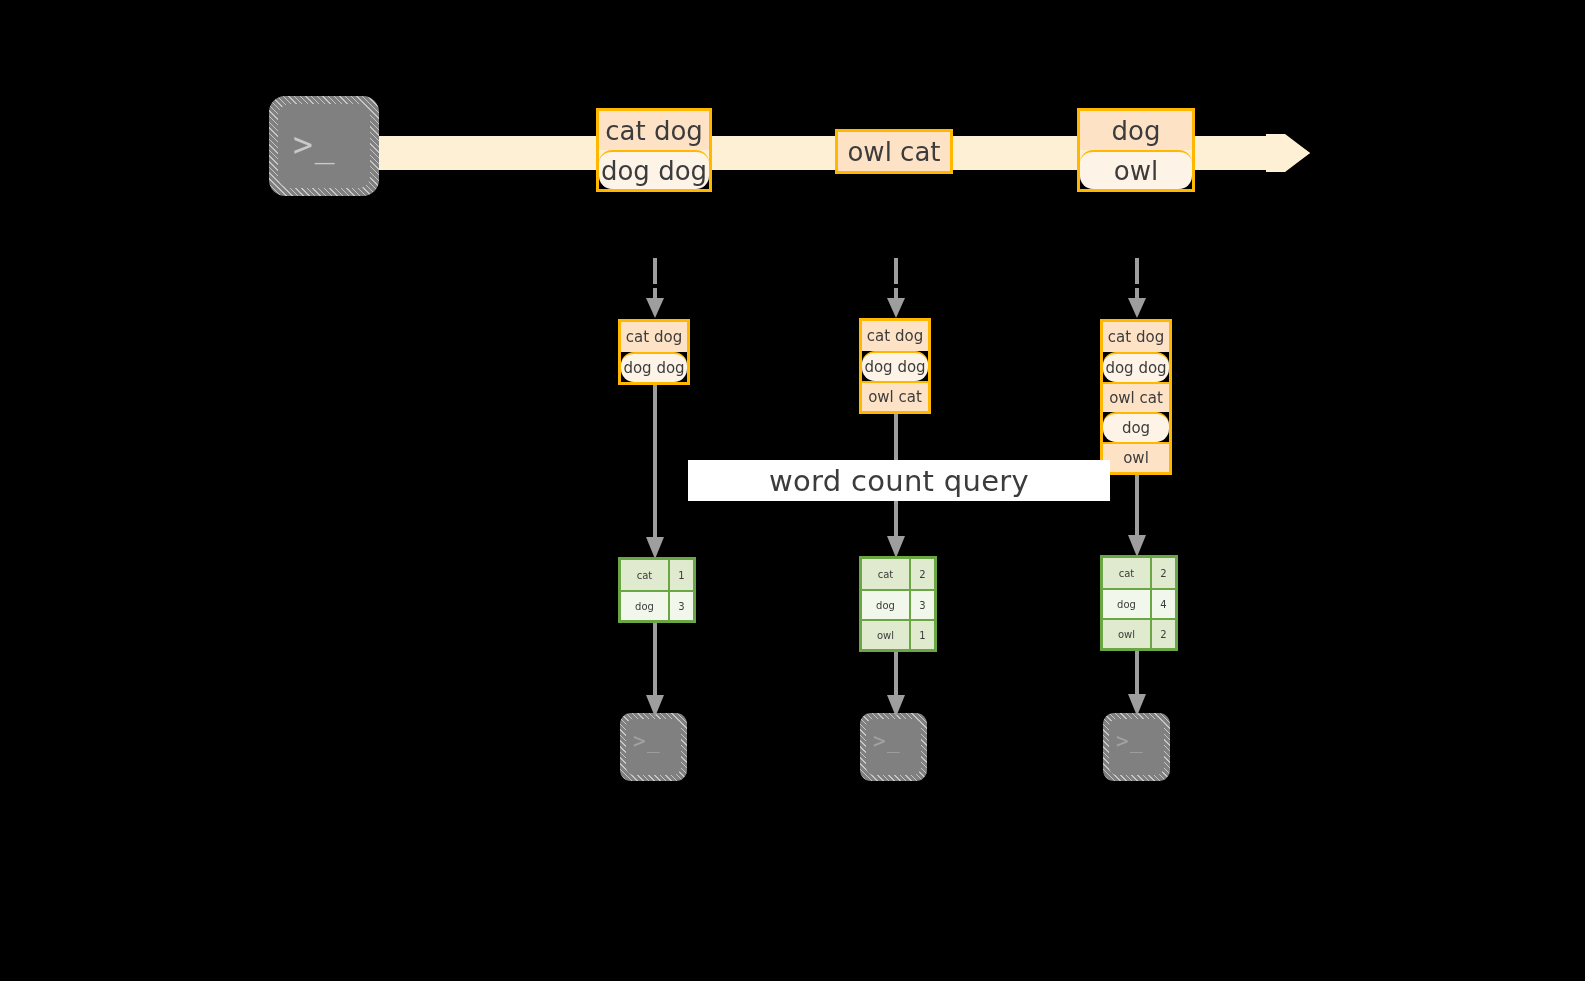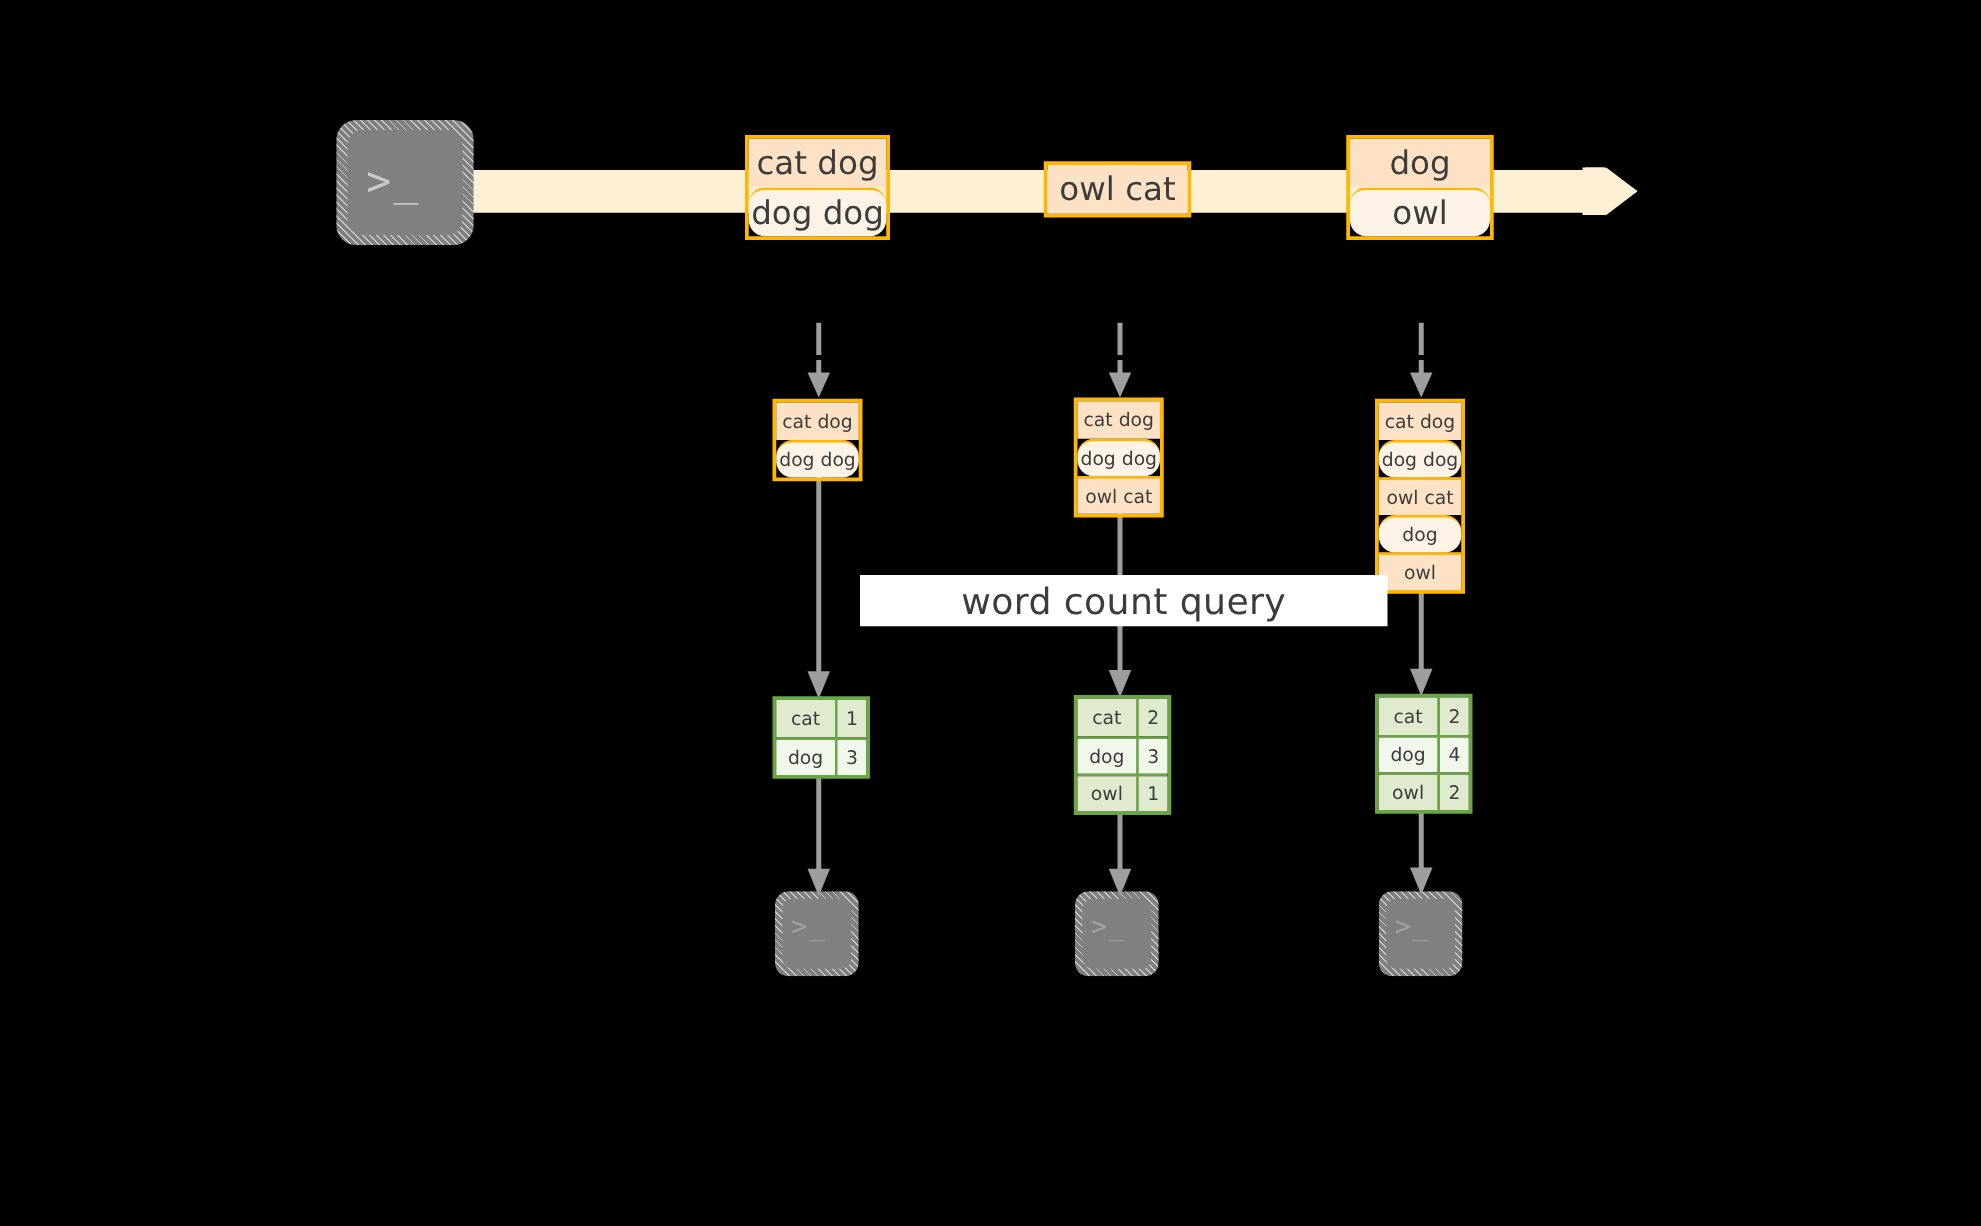--- a/index.html
+++ b/index.html
@@ -141,21 +141,21 @@
     display: flex;
     height: 30px;
     box-sizing: border-box;
   }
   .res-row.div { border-top: 2px solid #6aa644; }
   .res-cell {
     box-sizing: border-box;
     display: flex;
     align-items: center;
     justify-content: center;
-    font-size: 15px;
+    font-size: 10px;
     color: #3c3c3c;
     white-space: nowrap;
   }
   .res-cell.key { width: 47px; }
   .res-cell.val { width: 25px; border-left: 2px solid #6aa644; }
   .res-row.shade-a .res-cell { background: #dfeacf; }
   .res-row.shade-b .res-cell { background: #f2f7ec; }
   #res-1 { left: 618px; top: 557px; }
   #res-2 { left: 859px; top: 556px; }
   #res-3 { left: 1100px; top: 555px; }

